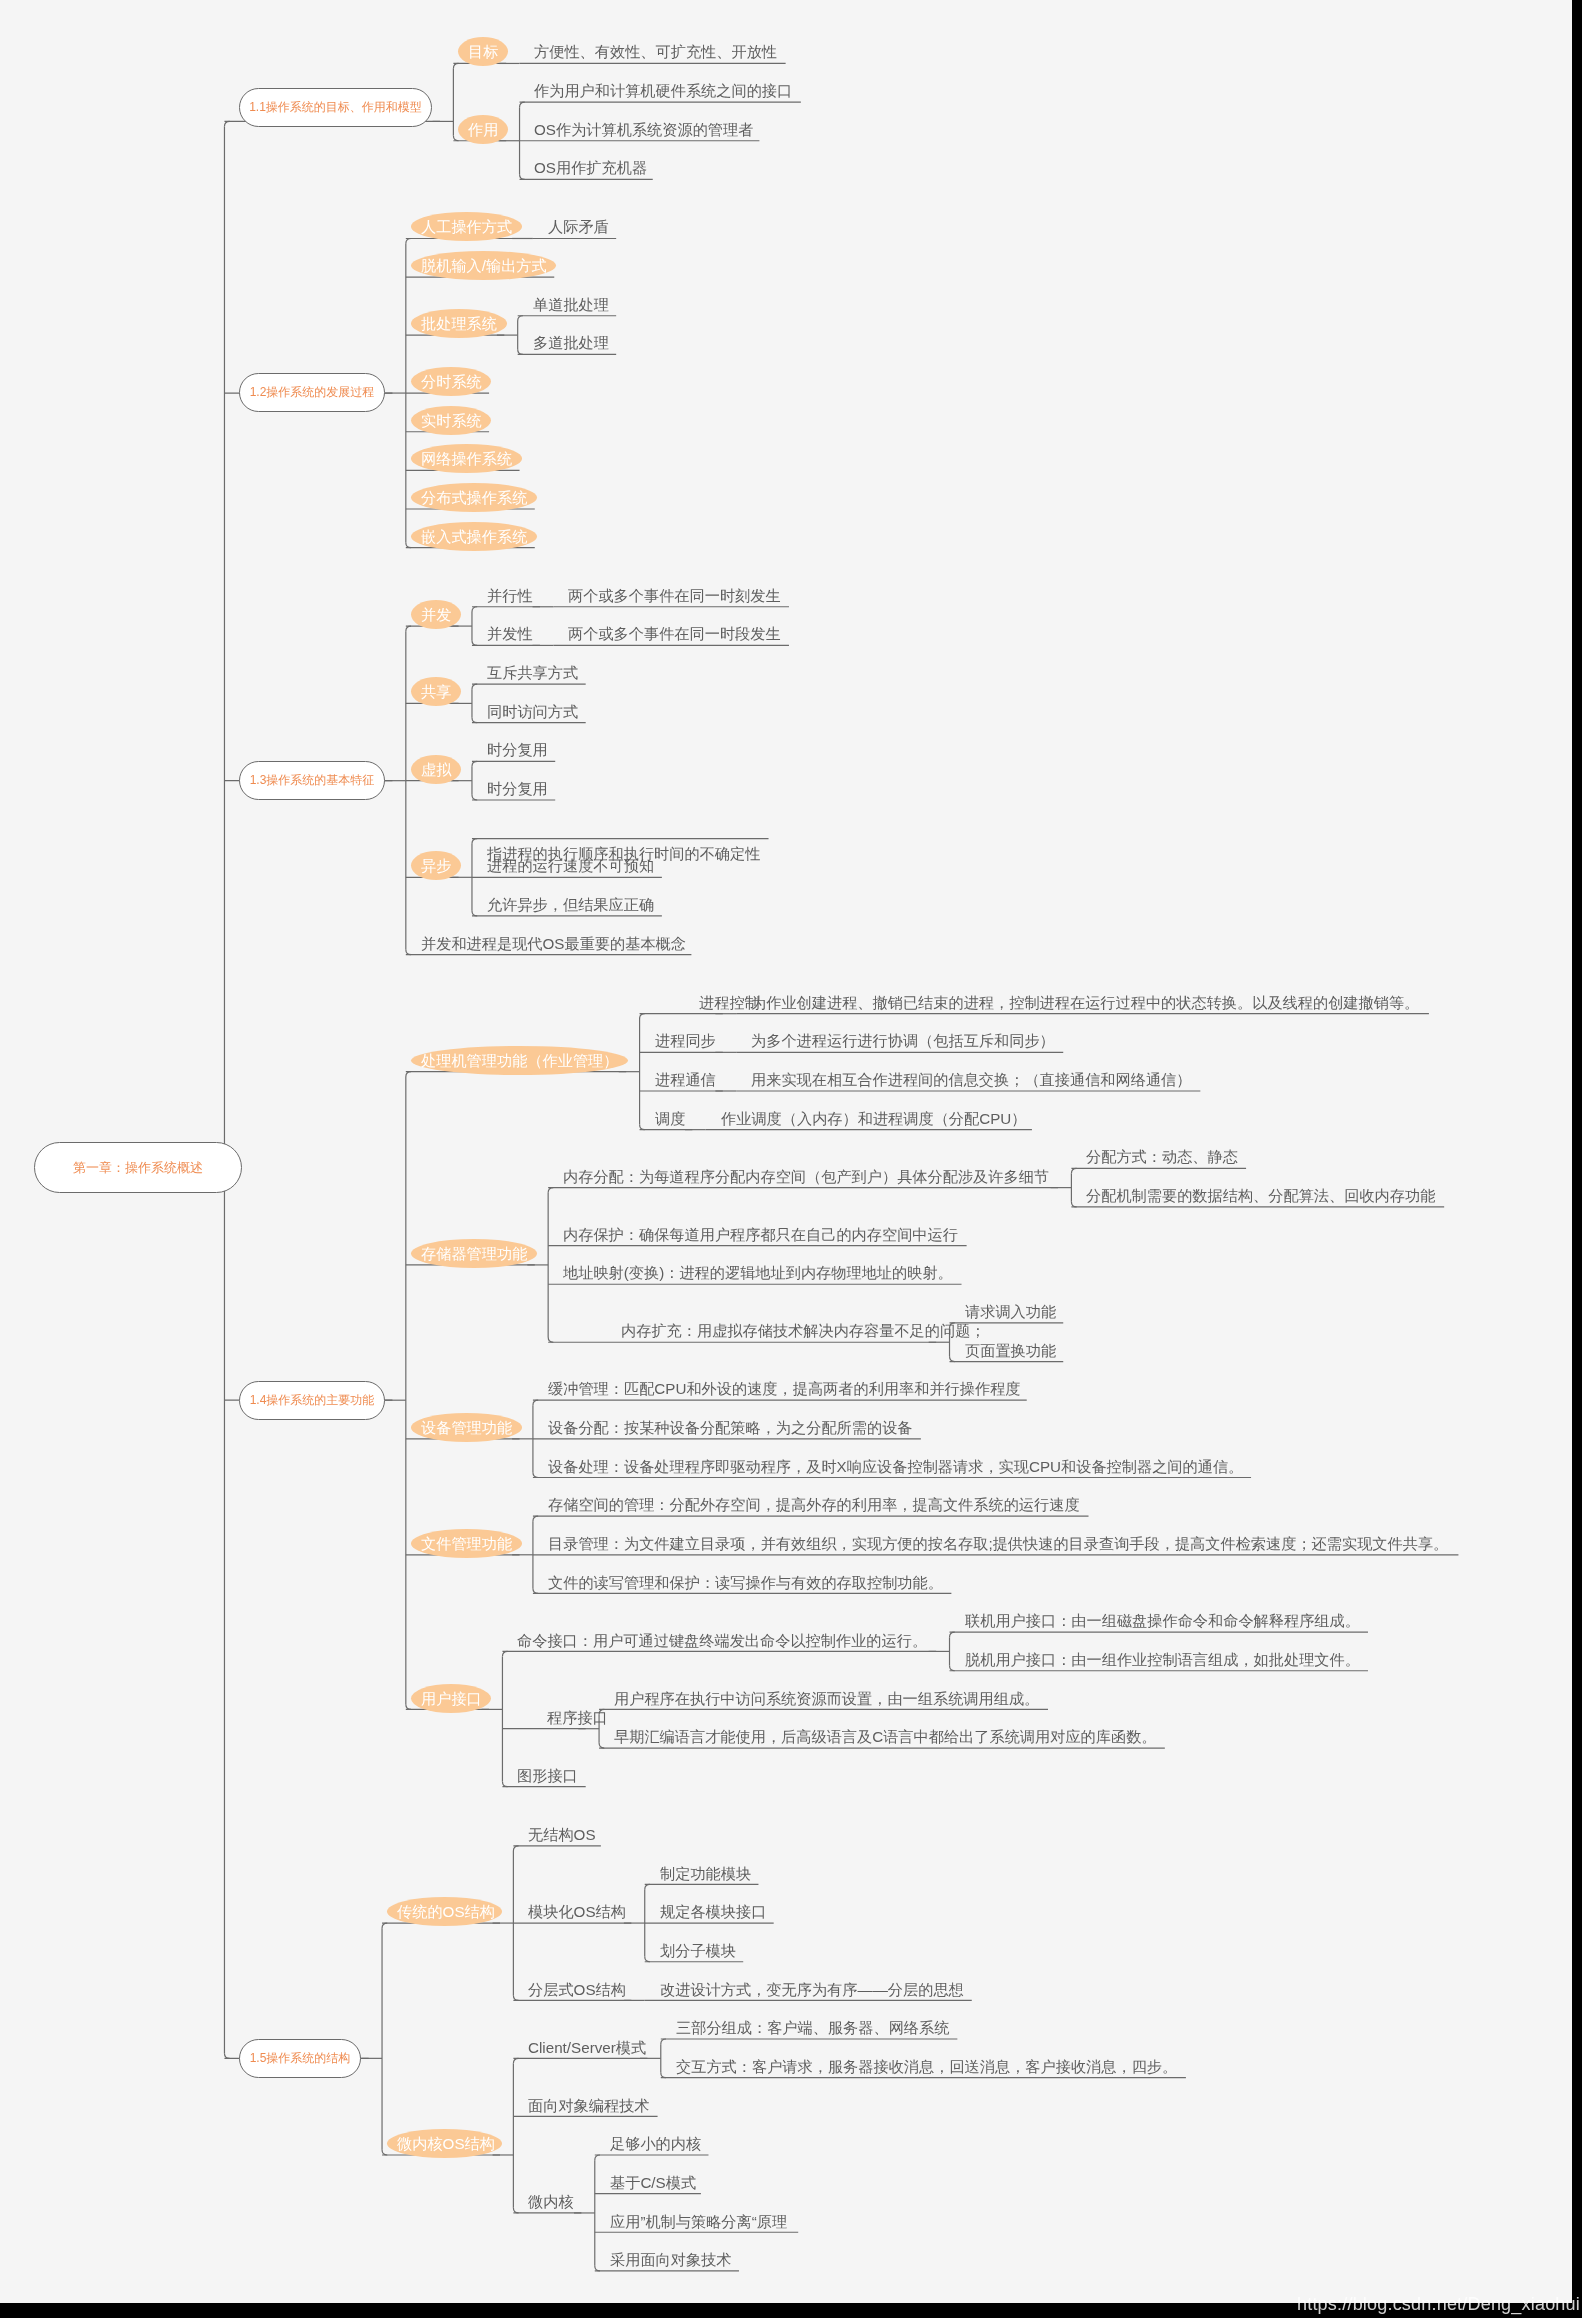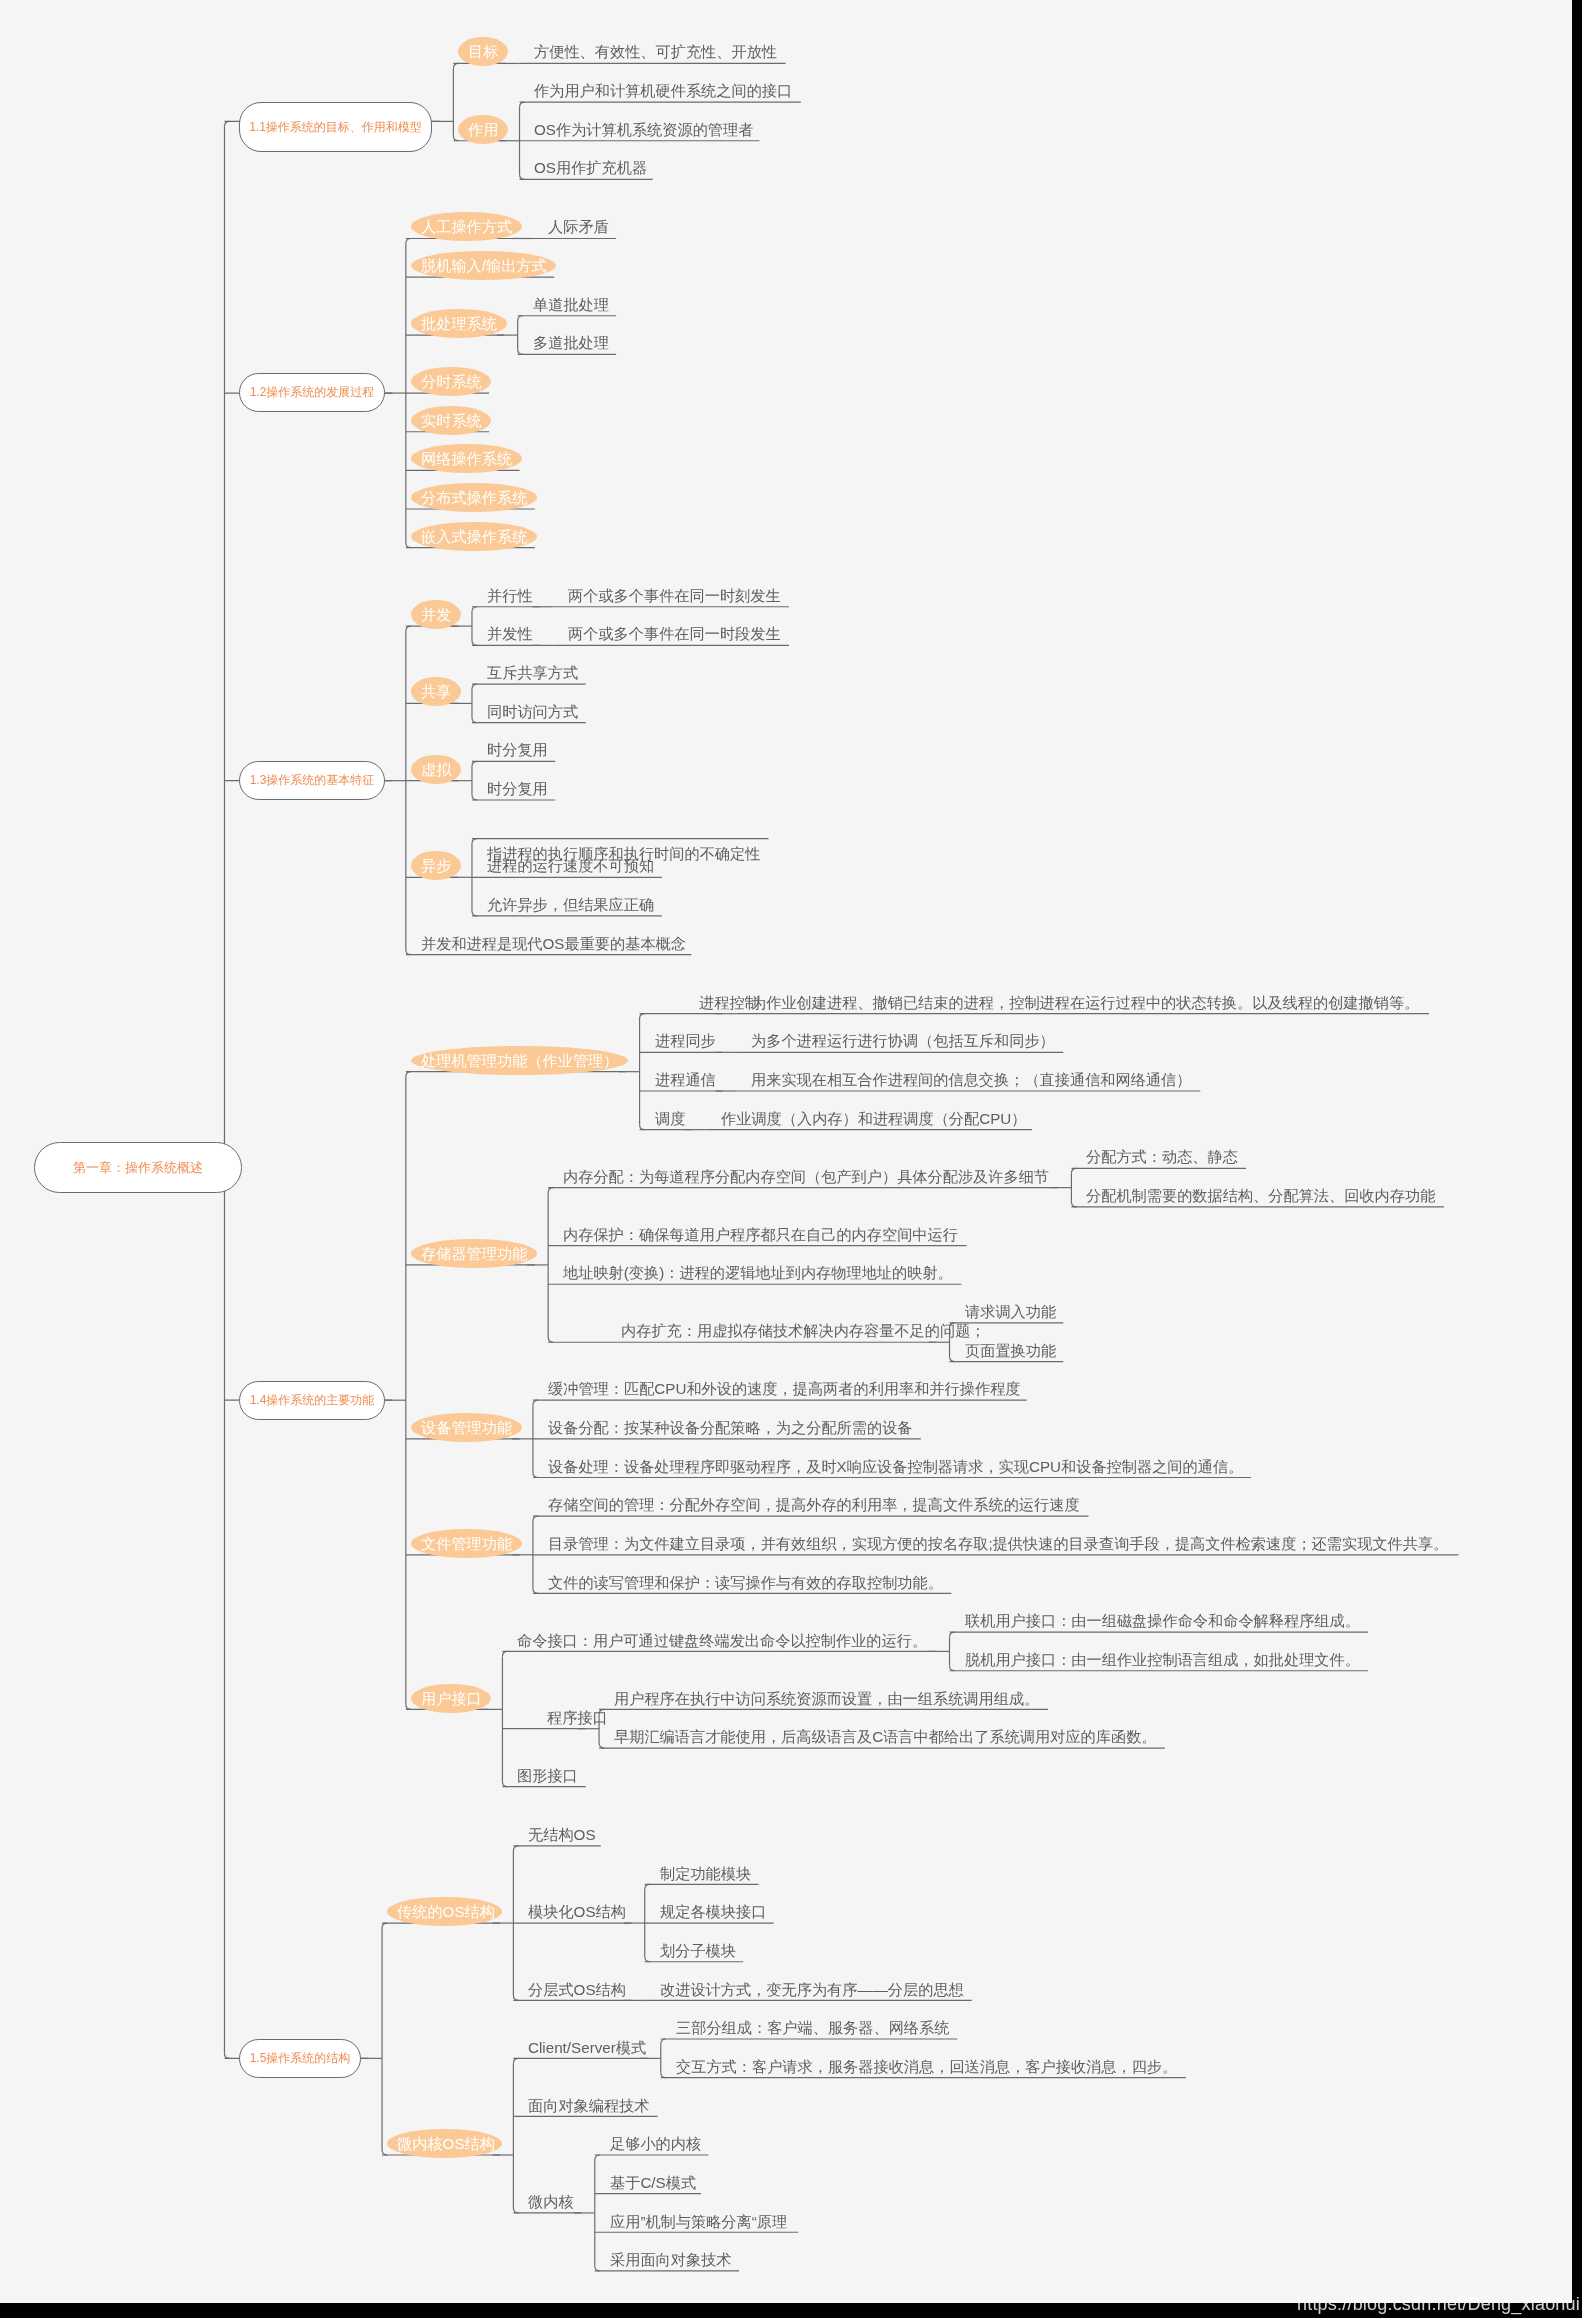--- a/index.html
+++ b/index.html
@@ -227,21 +227,21 @@
         <path d="M800.21875 2899.1 L953.21875 2899.1" stroke="#6b6b6b" fill="none" stroke-width="1.6"></path>
         <path d="M800.21875 2951.1 L943 2951.1" stroke="#6b6b6b" fill="none" stroke-width="1.6"></path>
         <path d="M800.21875 3003.1 L1073.921875 3003.1" stroke="#6b6b6b" fill="none" stroke-width="1.6"></path>
         <path d="M800.21875 3055.1 L994.21875 3055.1" stroke="#6b6b6b" fill="none" stroke-width="1.6"></path>
         <path d="M800.21875 2906.1 Q800.21875 2899.1 807.21875 2899.1" stroke="#6b6b6b" fill="none" stroke-width="1.6"></path>
         <path d="M800.21875 3048.1 Q800.21875 3055.1 807.21875 3055.1" stroke="#6b6b6b" fill="none" stroke-width="1.6"></path>
         <path d="M800.21875 2906.1 L800.21875 3048.1" stroke="#6b6b6b" fill="none" stroke-width="1.6"></path>
       </svg>
     <div id="nodes">
         <div class="rootNode" style="left: 34px; width: 208px; height: 51px; top: 1142px;">第一章：操作系统概述</div>
-        <div class="l1" style="left: 239px; width: 193px; height: 50px; top: 102px;">1.1操作系统的目标、作用和模型</div>
+        <div class="l1" style="left: 239px; width: 193px; height: 39px; top: 88px;">1.1操作系统的目标、作用和模型</div>
         <div class="ellWrap" style="left: 468px; top: 44px;"><div class="ellBg" style="left: -9.7px; top: -7.4px; width: 50px; height: 29px;"></div><span class="ellTxt">目标</span></div>
         <div class="node leafTxt" style="left: 534px; top: 44px;">方便性、有效性、可扩充性、开放性</div>
         <div class="ellWrap" style="left: 468px; top: 122px;"><div class="ellBg" style="left: -9.7px; top: -7.4px; width: 50px; height: 29px;"></div><span class="ellTxt">作用</span></div>
         <div class="node leafTxt" style="left: 534px; top: 83px;">作为用户和计算机硬件系统之间的接口</div>
         <div class="node leafTxt" style="left: 534px; top: 122px;">OS作为计算机系统资源的管理者</div>
         <div class="node leafTxt" style="left: 534px; top: 160px;">OS用作扩充机器</div>
         <div class="l1" style="left: 239px; width: 146px; height: 39px; top: 373px;">1.2操作系统的发展过程</div>
         <div class="ellWrap" style="left: 421px; top: 219px;"><div class="ellBg" style="left: -9.7px; top: -7.4px; width: 111px; height: 29px;"></div><span class="ellTxt">人工操作方式</span></div>
         <div class="node leafTxt" style="left: 548px; top: 219px;">人际矛盾</div>
         <div class="ellWrap" style="left: 421px; top: 258px;"><div class="ellBg" style="left: -9.7px; top: -7.4px; width: 145px; height: 29px;"></div><span class="ellTxt">脱机输入/输出方式</span></div>

